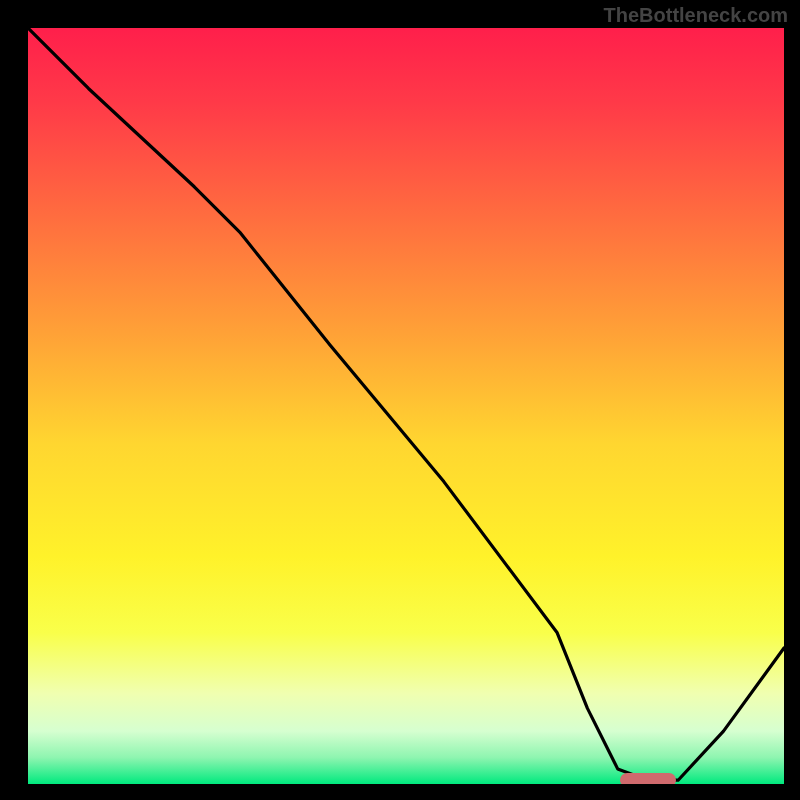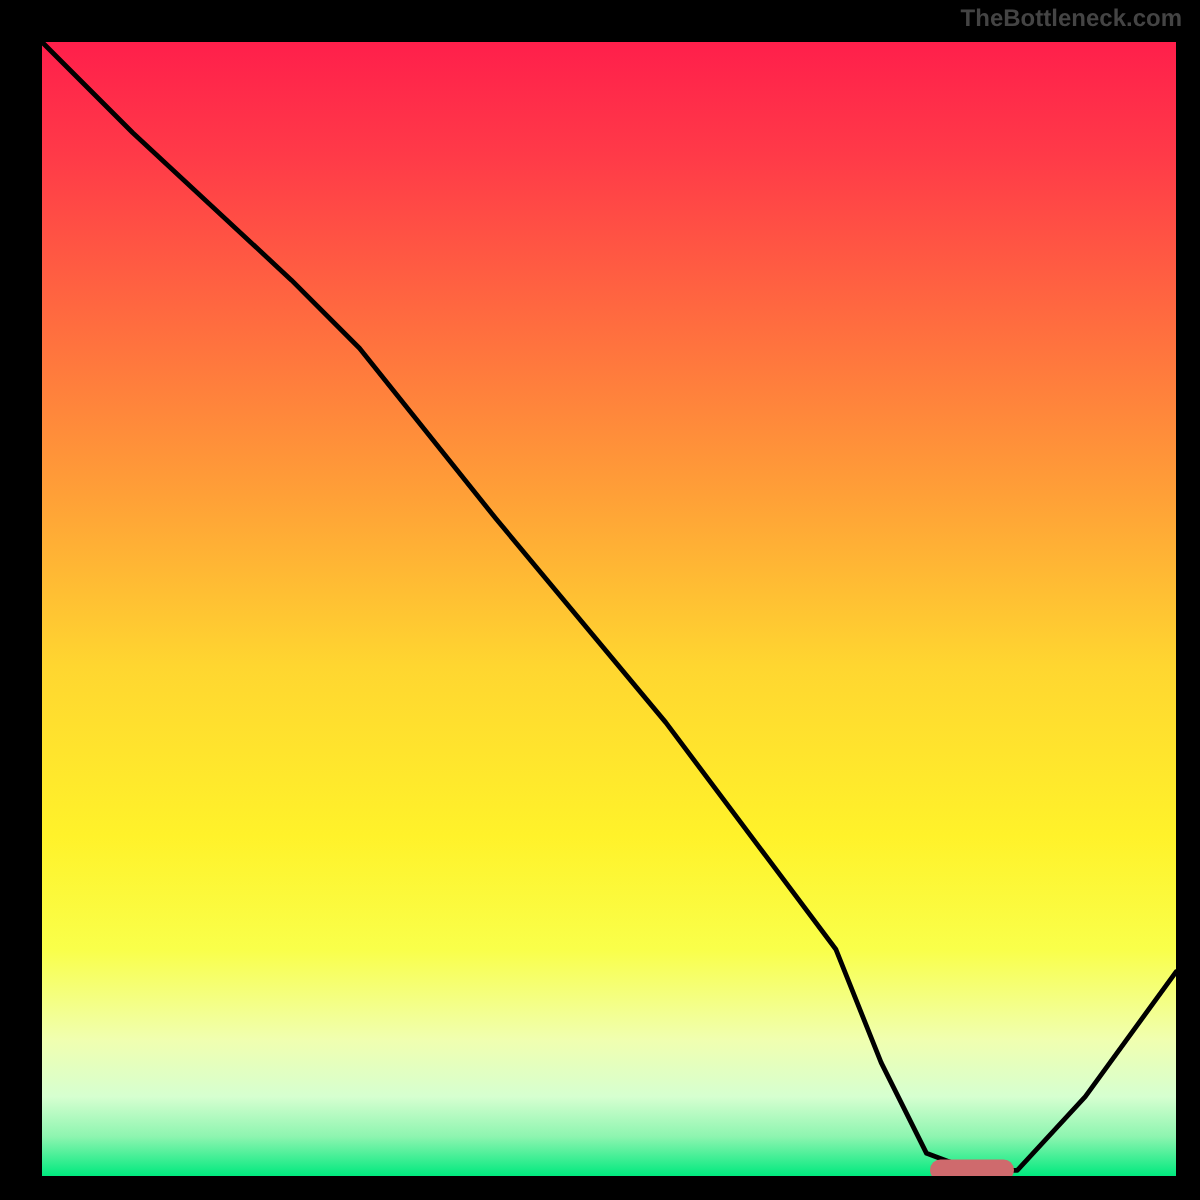--- a/index.html
+++ b/index.html
@@ -14,21 +14,21 @@
     position: relative;
     width: 800px;
     height: 800px;
     background: #000;
   }
   .watermark {
     position: absolute;
     top: 4px;
     right: 12px;
     color: #444;
-    font-size: 16px;
+    font-size: 20px;
     font-weight: bold;
     z-index: 10;
   }
   .plot-area {
     position: absolute;
     left: 28px;
     top: 28px;
     width: 756px;
     height: 756px;
     overflow: hidden;

